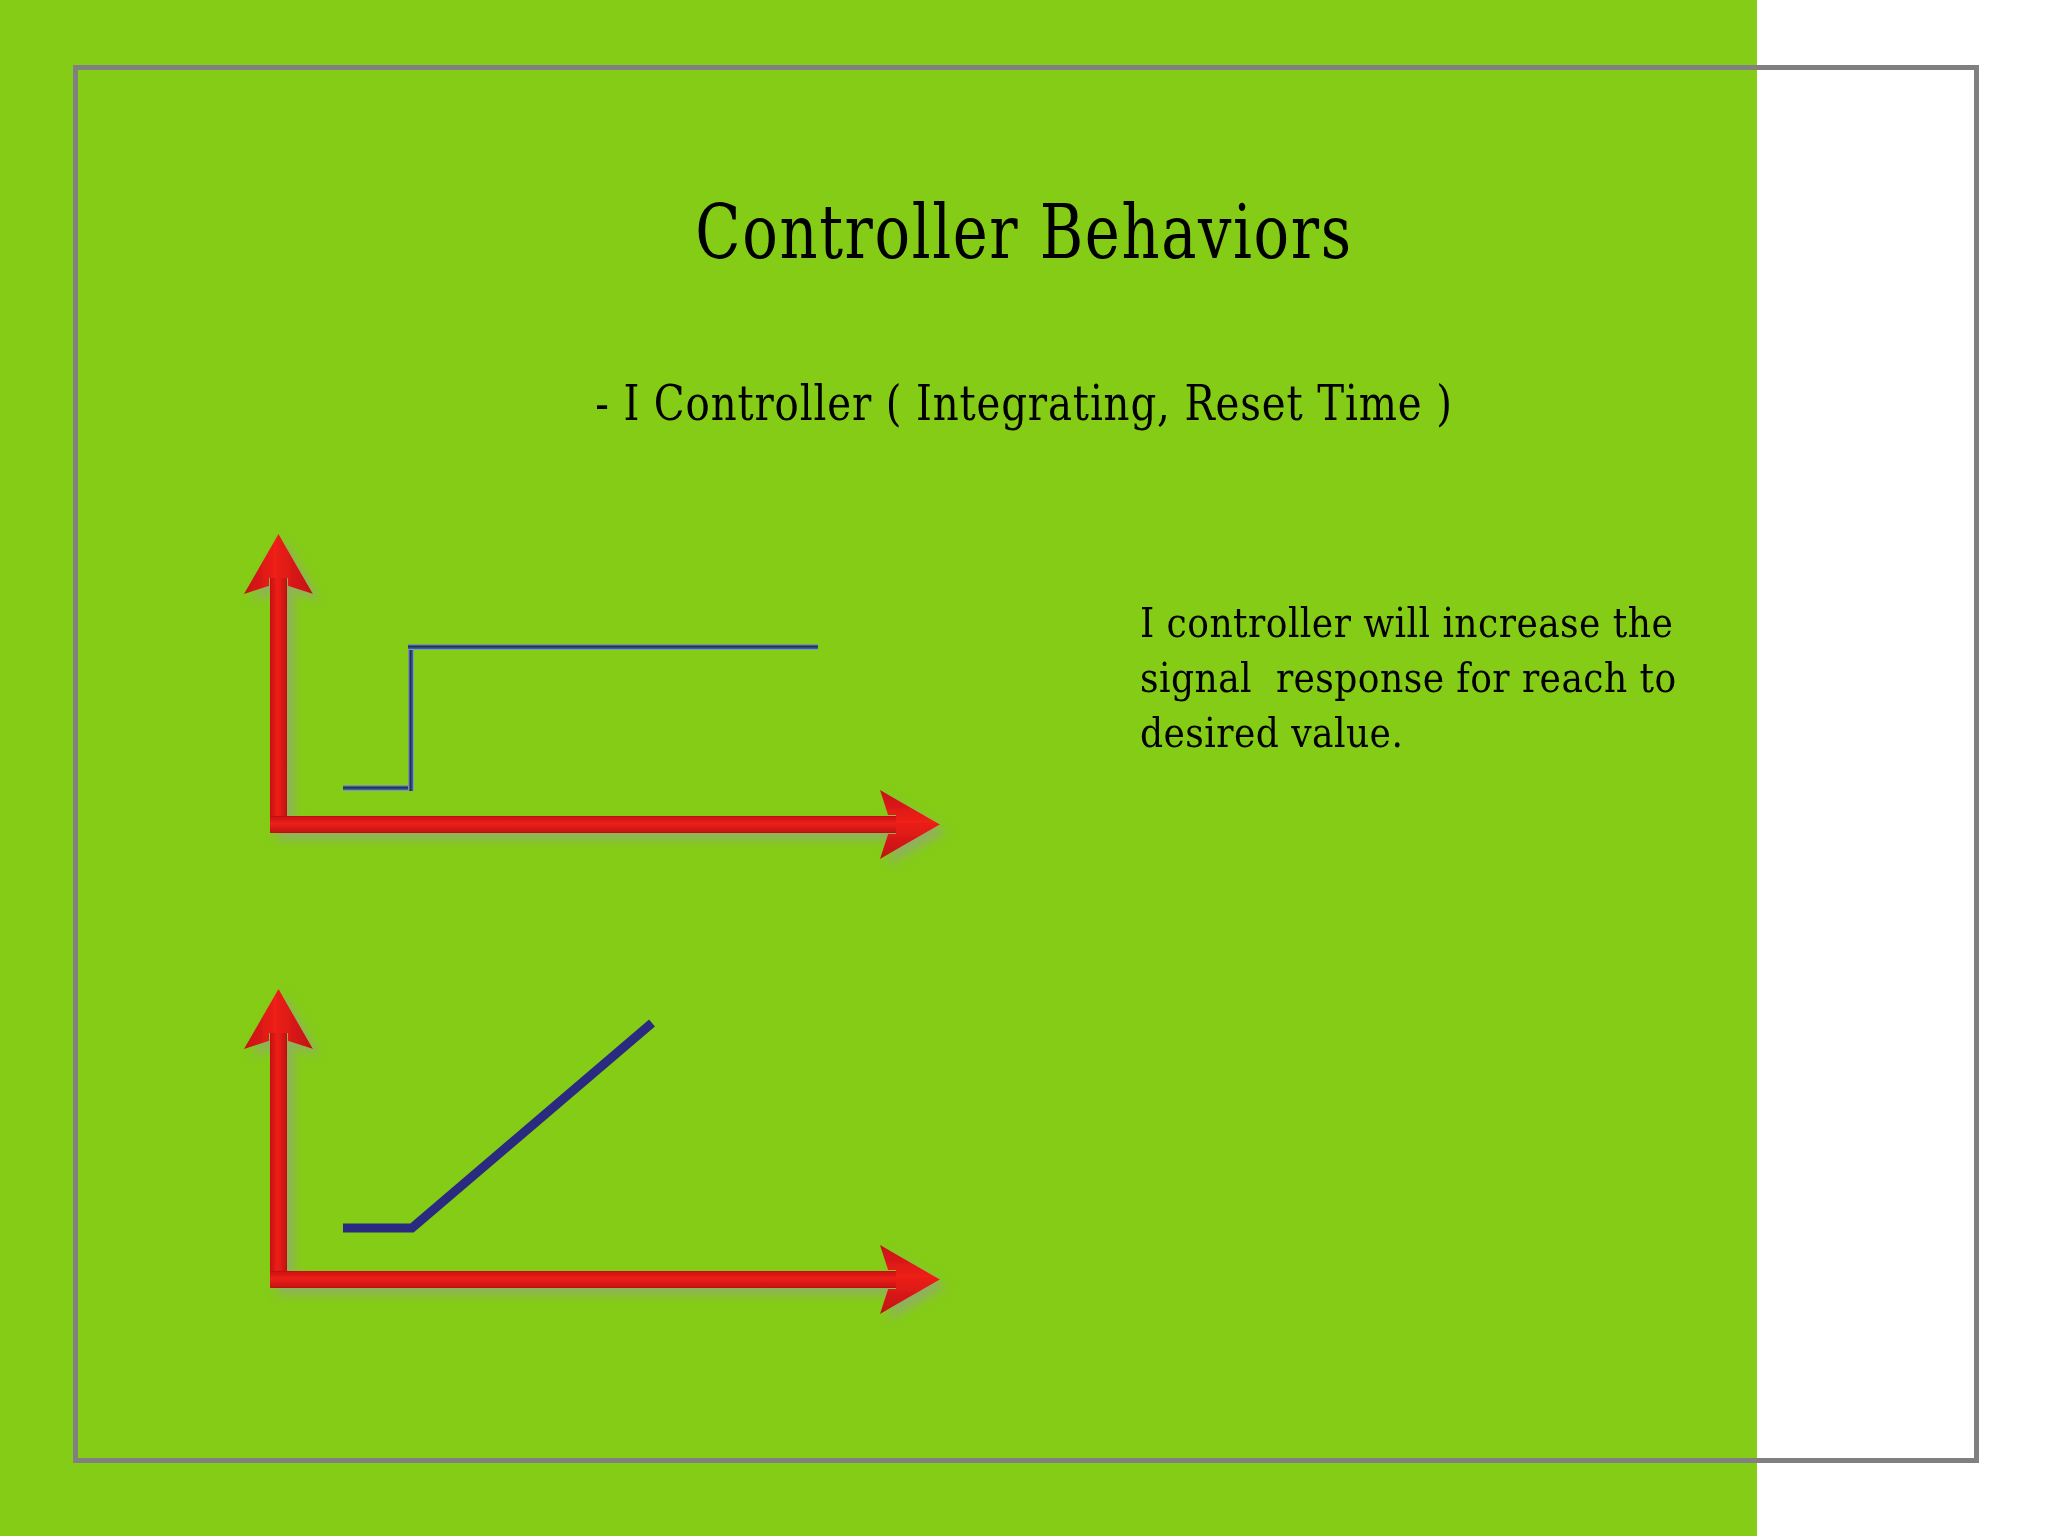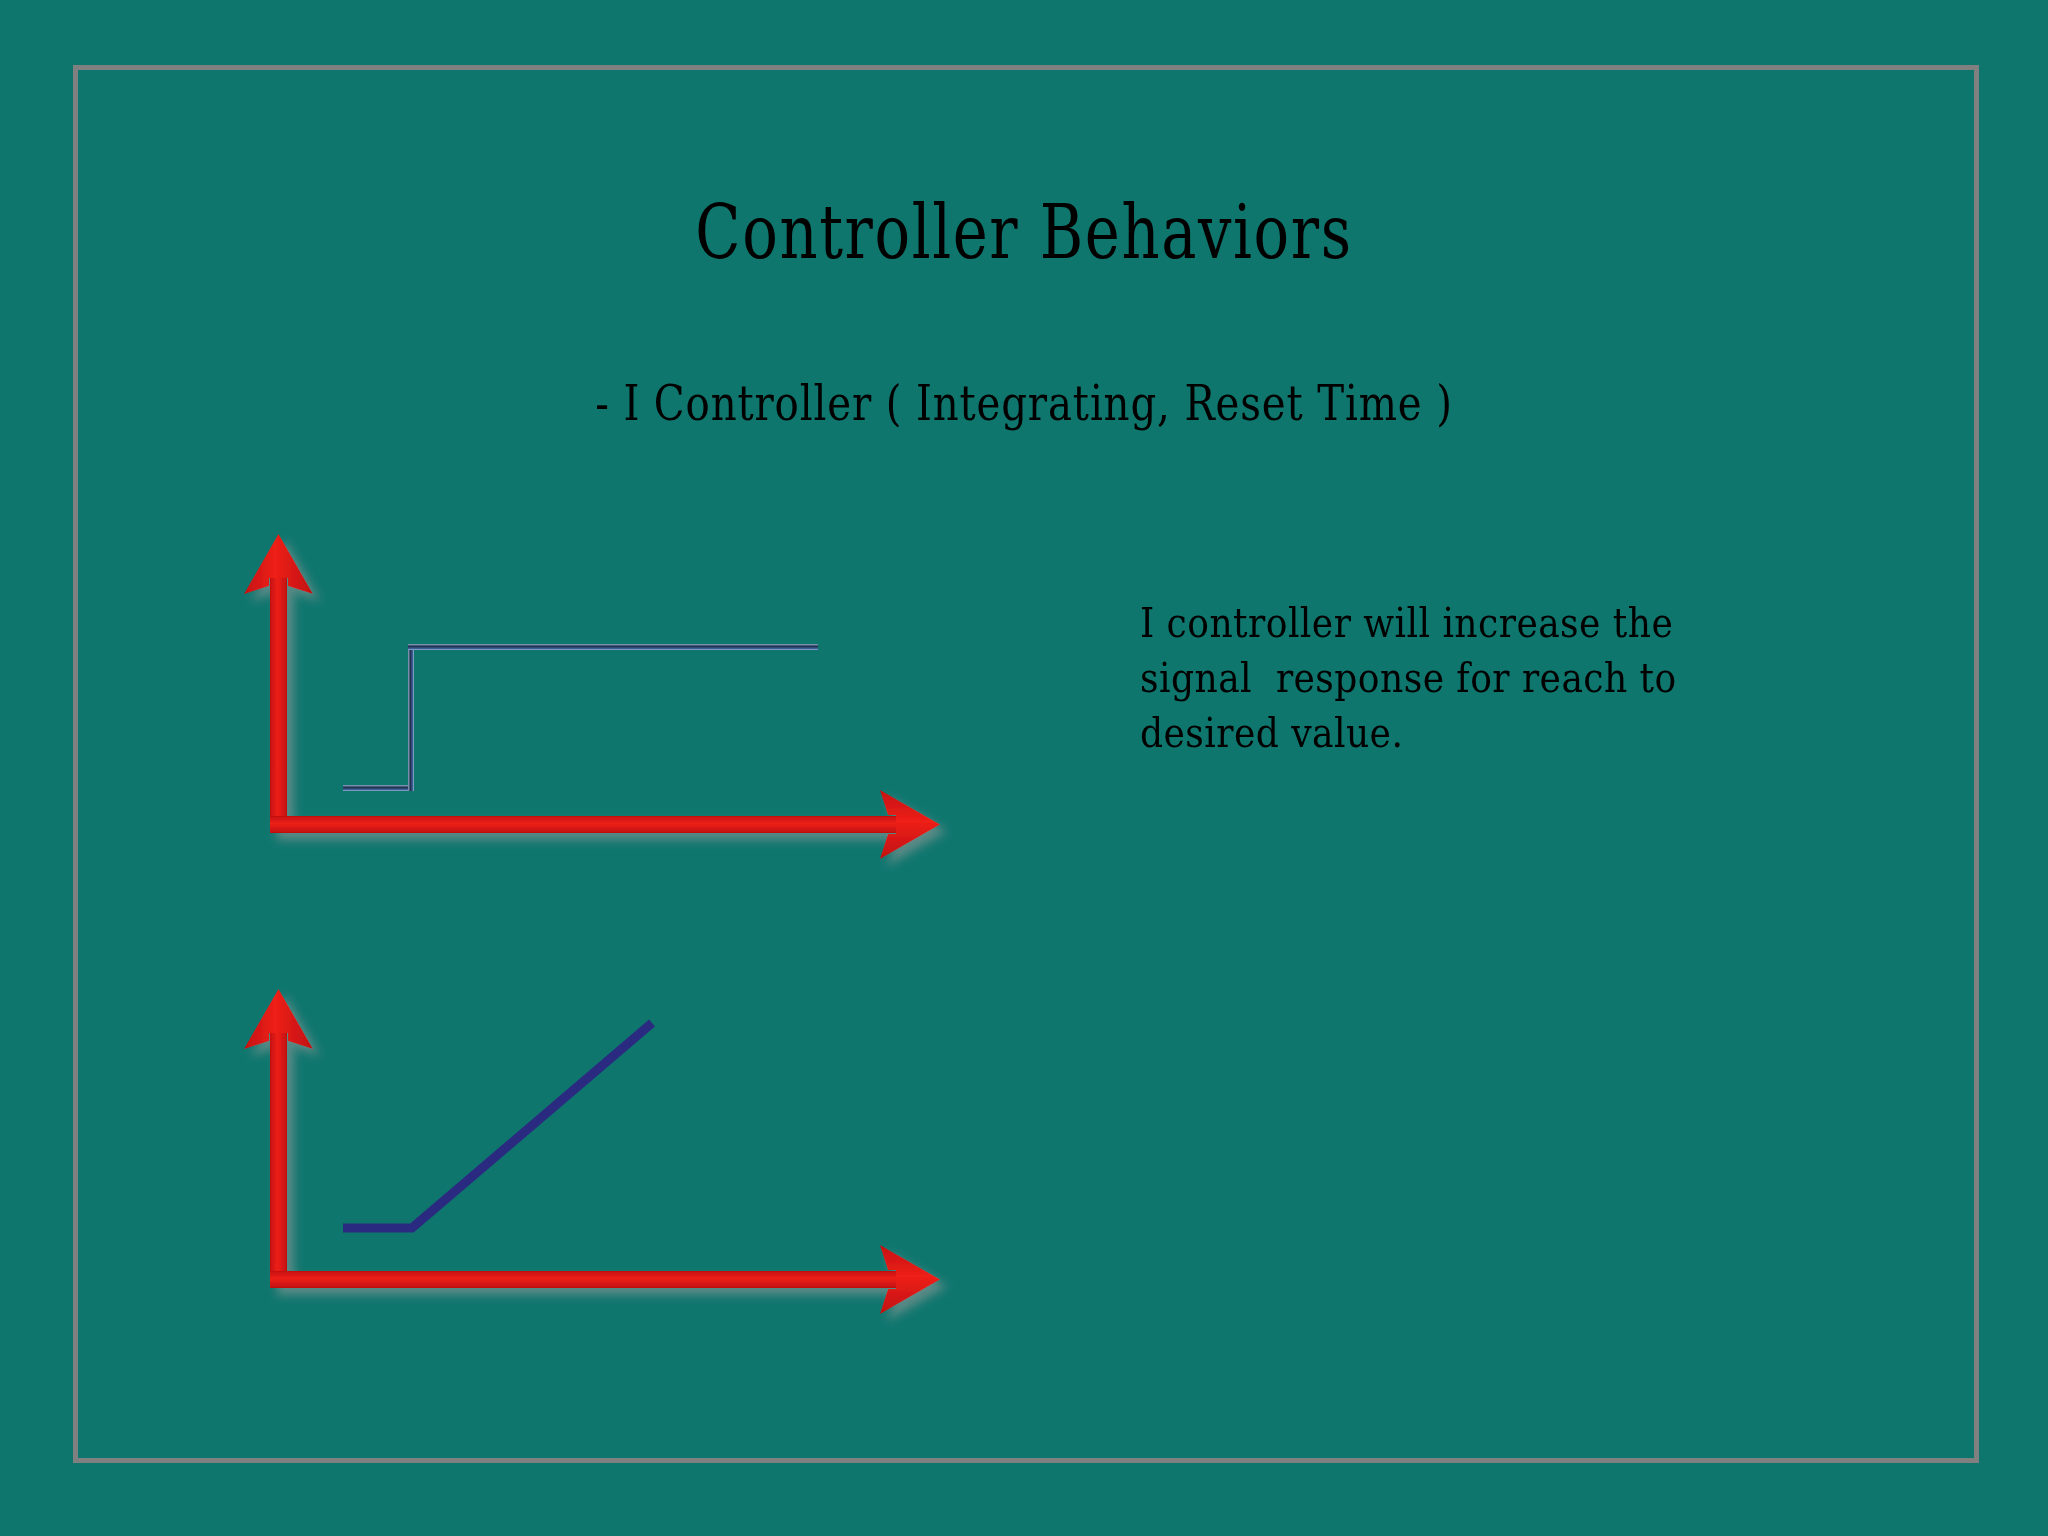--- a/index.html
+++ b/index.html
@@ -9,23 +9,23 @@
   }
   body {
     width: 2048px;
     height: 1536px;
     font-family: "DejaVu Serif", serif;
     overflow: hidden;
   }
 
   #slide {
     position: relative;
-    width: 2048px;
+    width: 1757px;
     height: 1536px;
-    background: #0f766e;
+    background: #84cc16;
   }
 
   
   #slide-frame {
     position: absolute;
     left: 73px;
     top: 65px;
     width: 1906px;
     height: 1398px;
     border: 5px solid #808080;

